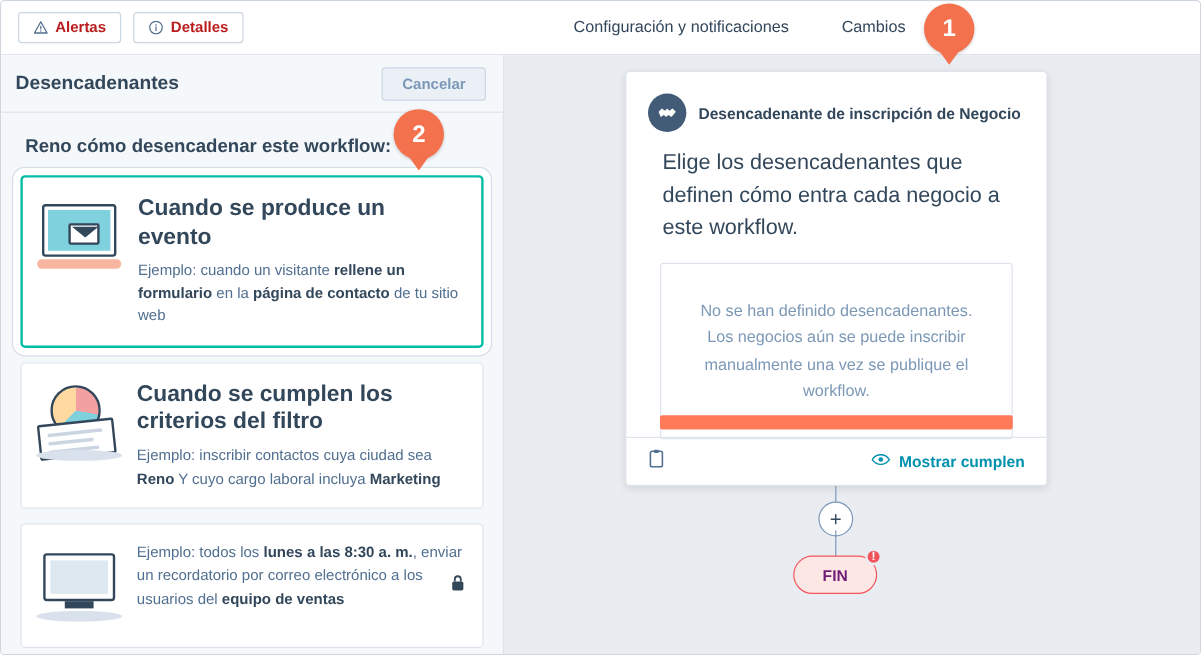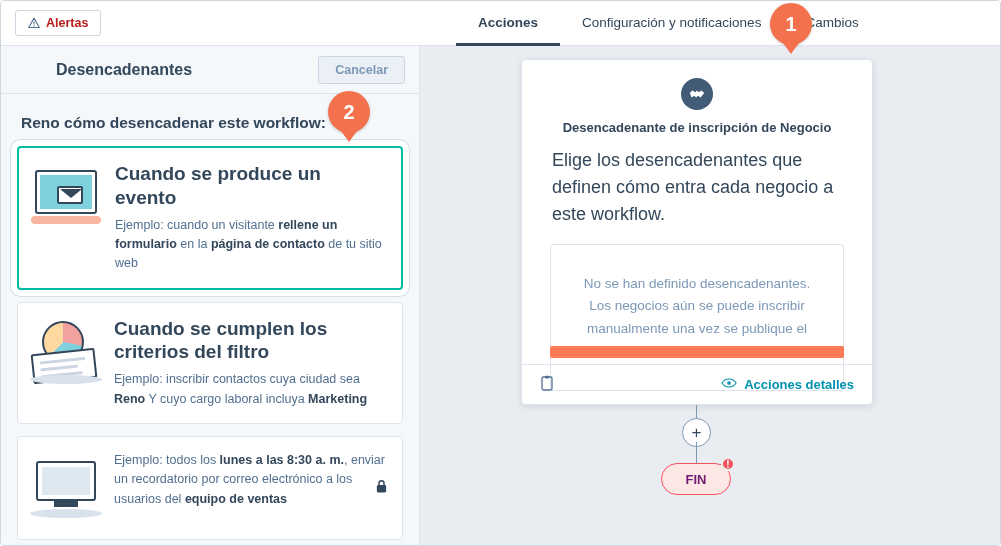--- a/index.html
+++ b/index.html
@@ -56,21 +56,21 @@
     position: absolute; left: 0; top: 45px; bottom: 0; width: 419px;
     background: #f5f8fa;
     border-right: 1px solid #dfe3eb;
   }
   .left-header {
     height: 48px; display: flex; align-items: center; justify-content: space-between;
     padding: 0 14px 0 12px;
     border-bottom: 1px solid #dfe3eb;
     background: #f5f8fa;
   }
-  .left-title { font-size: 16px; font-weight: 700; color: #33475b; margin-left: 43px; }
+  .left-title { font-size: 16px; font-weight: 700; color: #33475b; }
   .cancel-btn {
     height: 28px; padding: 0 16px;
     border: 1px solid #cbd6e2; border-radius: 3px;
     background: #eaf0f6; color: #7c98b6;
     font-size: 12.5px; font-weight: 600; cursor: pointer;
   }
   .left-body { padding: 16px 16px 0 16px; }
   .choose-label {
     font-size: 15.5px; font-weight: 700; color: #33475b;
     margin: 4px 0 14px 4px;
@@ -167,21 +167,20 @@
   .node {
     position: absolute; left: 101px; top: 13px; width: 352px; height: 346px;
     background: #ffffff;
     border: 1px solid #dfe3eb;
     border-radius: 4px;
     box-shadow: 0 2px 7px rgba(0,0,0,0.10);
   }
   .node-head {
     display: flex; align-items: center; gap: 10px;
     padding: 18px 18px 2px 18px;
-    flex-direction: column;
   }
   .node-icon {
     width: 32px; height: 32px; border-radius: 50%;
     background: #425b76; color: #ffffff;
     display: flex; align-items: center; justify-content: center;
   }
   .node-title { font-size: 13px; font-weight: 700; color: #33475b; }
   .node-sub {
     padding: 10px 30px 0 30px;
     font-size: 18px; color: #33475b; line-height: 1.5;
@@ -273,26 +272,33 @@
       <div class="pillbtn">
         <span class="ic">
           <svg width="12" height="12" viewBox="0 0 16 16">
               <path d="M8 1.5L15 14H1L8 1.5z" fill="none" stroke="#516f90" stroke-width="1.4" stroke-linejoin="round"></path>
               <rect x="7.3" y="6" width="1.4" height="4" fill="#516f90"></rect>
               <rect x="7.3" y="11" width="1.4" height="1.4" fill="#516f90"></rect>
             </svg>
         </span>
         <span>Alertas</span>
       </div>
+      <div class="pillbtn">
+        <span class="ic">
+          <svg width="12" height="12" viewBox="0 0 16 16">
+              <circle cx="8" cy="8" r="7" fill="none" stroke="#516f90" stroke-width="1.4"></circle>
+              <rect x="7.3" y="6.8" width="1.4" height="5" fill="#516f90"></rect>
+              <rect x="7.3" y="4.2" width="1.4" height="1.6" fill="#516f90"></rect>
+            </svg>
+        </span>
+        <span>Detalles</span>
+      </div>
     </div>
 
     <div class="topbar-tabs">
-      <div class="tab active">
-        <span>Acciones</span>
-      </div>
       <div class="tab">
         <span>Configuración y notificaciones</span>
       </div>
       <div class="tab">
         <span>Cambios</span>
       </div>
     </div>
   </div>
 
   <div class="left">
@@ -382,21 +388,21 @@
               <rect x="5" y="0.8" width="4" height="2.6" rx="0.8" fill="#516f90"></rect>
             </svg>
         </span>
         <span class="foot-link">
           <span>
             <svg width="16" height="12" viewBox="0 0 18 12">
                 <path d="M1 6s3-4.5 8-4.5S17 6 17 6s-3 4.5-8 4.5S1 6 1 6z" fill="none" stroke="#0091ae" stroke-width="1.3"></path>
                 <circle cx="9" cy="6" r="2.1" fill="#0091ae"></circle>
               </svg>
           </span>
-          <span>Acciones detalles</span>
+          <span>Mostrar cumplen</span>
         </span>
       </div>
     </div>
 
     <div class="connector"></div>
     <div class="plus-btn">+</div>
     <div class="connector2"></div>
     <div class="end-pill">FIN</div>
     <div class="end-badge">!</div>
   </div>

